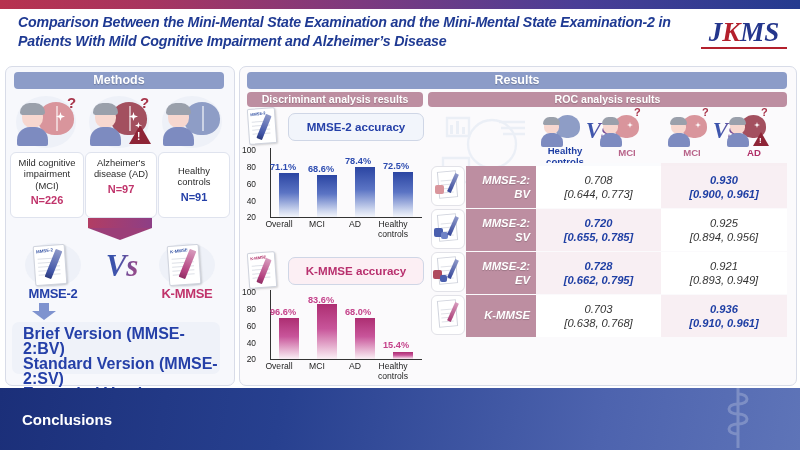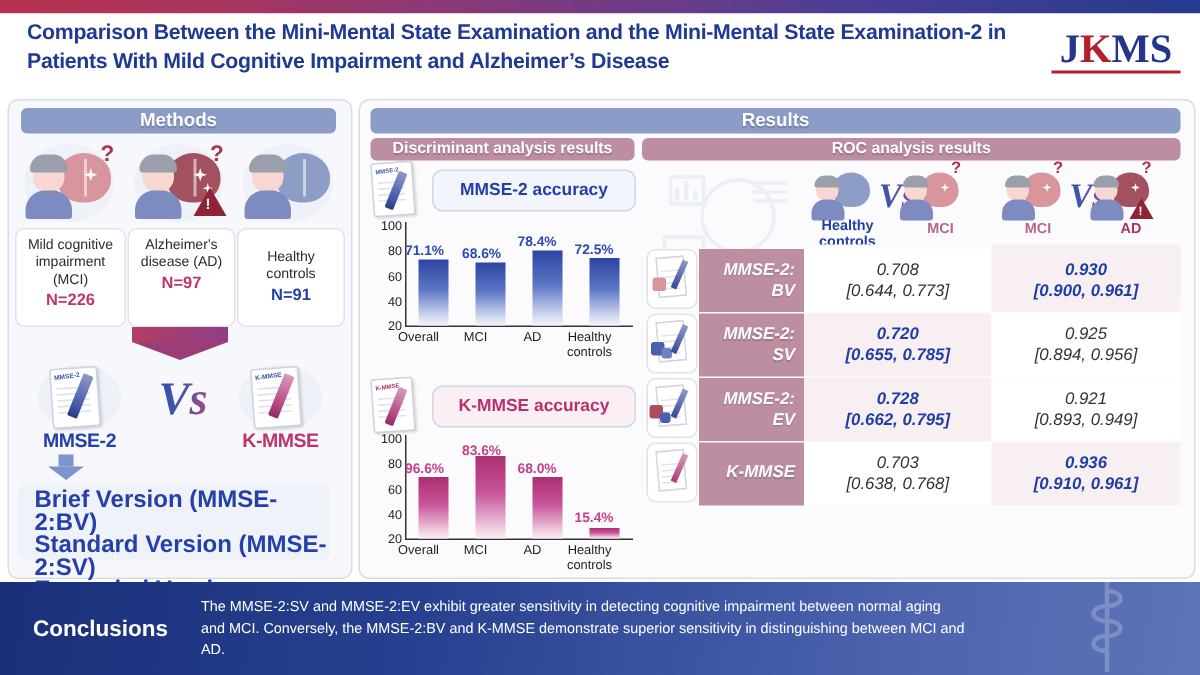--- a/index.html
+++ b/index.html
@@ -14,20 +14,21 @@
   
   .topbar{
     position:absolute;left:0;top:0;width:800px;height:9px;
     background:linear-gradient(90deg,#b7324f 0%,#a8355f 18%,#7d3a7f 45%,#4a3e96 72%,#243b8f 100%);
   }
 
   
   .titlewrap{
     position:absolute;left:0;top:9px;width:800px;height:53px;
     background:#fff;
+    font-style:italic;
   }
   .title{
     position:absolute;left:18px;top:4px;width:660px;
     font-size:14.2px;line-height:18.5px;font-weight:bold;color:#1f3a93;
     letter-spacing:-0.2px;
   }
   .logo{
     position:absolute;right:10px;top:10px;width:92px;height:34px;
     text-align:center;
   }
@@ -211,21 +212,21 @@
   .badge-doc.d2{left:248px;top:252px;}
 
   
   .chart{position:absolute;width:180px;height:92px;}
   .chart.c1{left:246px;top:146px;}
   .chart.c2{left:246px;top:288px;}
   .chart .yaxis{
     position:absolute;left:0;top:0;width:22px;height:72px;
   }
   .chart .ytick{
-    position:absolute;right:0;width:22px;text-align:right;font-size:8.4px;color:#222;line-height:8px;
+    position:absolute;right:12px;width:22px;text-align:right;font-size:8.4px;color:#222;line-height:8px;
   }
   .chart .axL{position:absolute;left:24px;top:2px;width:1.4px;height:70px;background:#333;}
   .chart .axB{position:absolute;left:24px;top:71px;width:152px;height:1.4px;background:#333;}
   .bars{position:absolute;left:27px;top:2px;width:149px;height:69px;}
   .bar{position:absolute;bottom:0;width:20px;}
   .bar.blue{background:linear-gradient(180deg,#2b45a2 0%,#5b74c4 45%,#cdd6ee 85%,#f3f5fb 100%);}
   .bar.pink{background:linear-gradient(180deg,#ad2e72 0%,#c8559a 45%,#edc6dc 85%,#fbf0f6 100%);}
   .blabel{
     position:absolute;font-size:9.2px;font-weight:bold;white-space:nowrap;
   }
@@ -676,21 +677,20 @@
       </div>
       <div class="rcell c-b shade bold">
         <span class="v">0.936</span>
         <span class="ci">[0.910, 0.961]</span>
       </div>
     </div>
   </div>
 
   <div class="concl">
     <div class="ctitle">Conclusions</div>
-    <div class="ctext">The MMSE-2:SV and MMSE-2:EV exhibit greater sensitivity in detecting cognitive impairment between normal aging and MCI. Conversely, the MMSE-2:BV and K-MMSE demonstrate superior sensitivity in distinguishing between MCI and AD.</div>
     <svg class="rod" viewBox="0 0 56 66">
       <g fill="none" stroke="#ffffff" stroke-width="3">
         <line x1="28" y1="2" x2="28" y2="64"></line>
         <path d="M28 10c12 0 12 10 0 10s-12 10 0 10 12 10 0 10-12 10 0 10"></path>
       </g>
     </svg>
   </div>
 
 </div>
 

